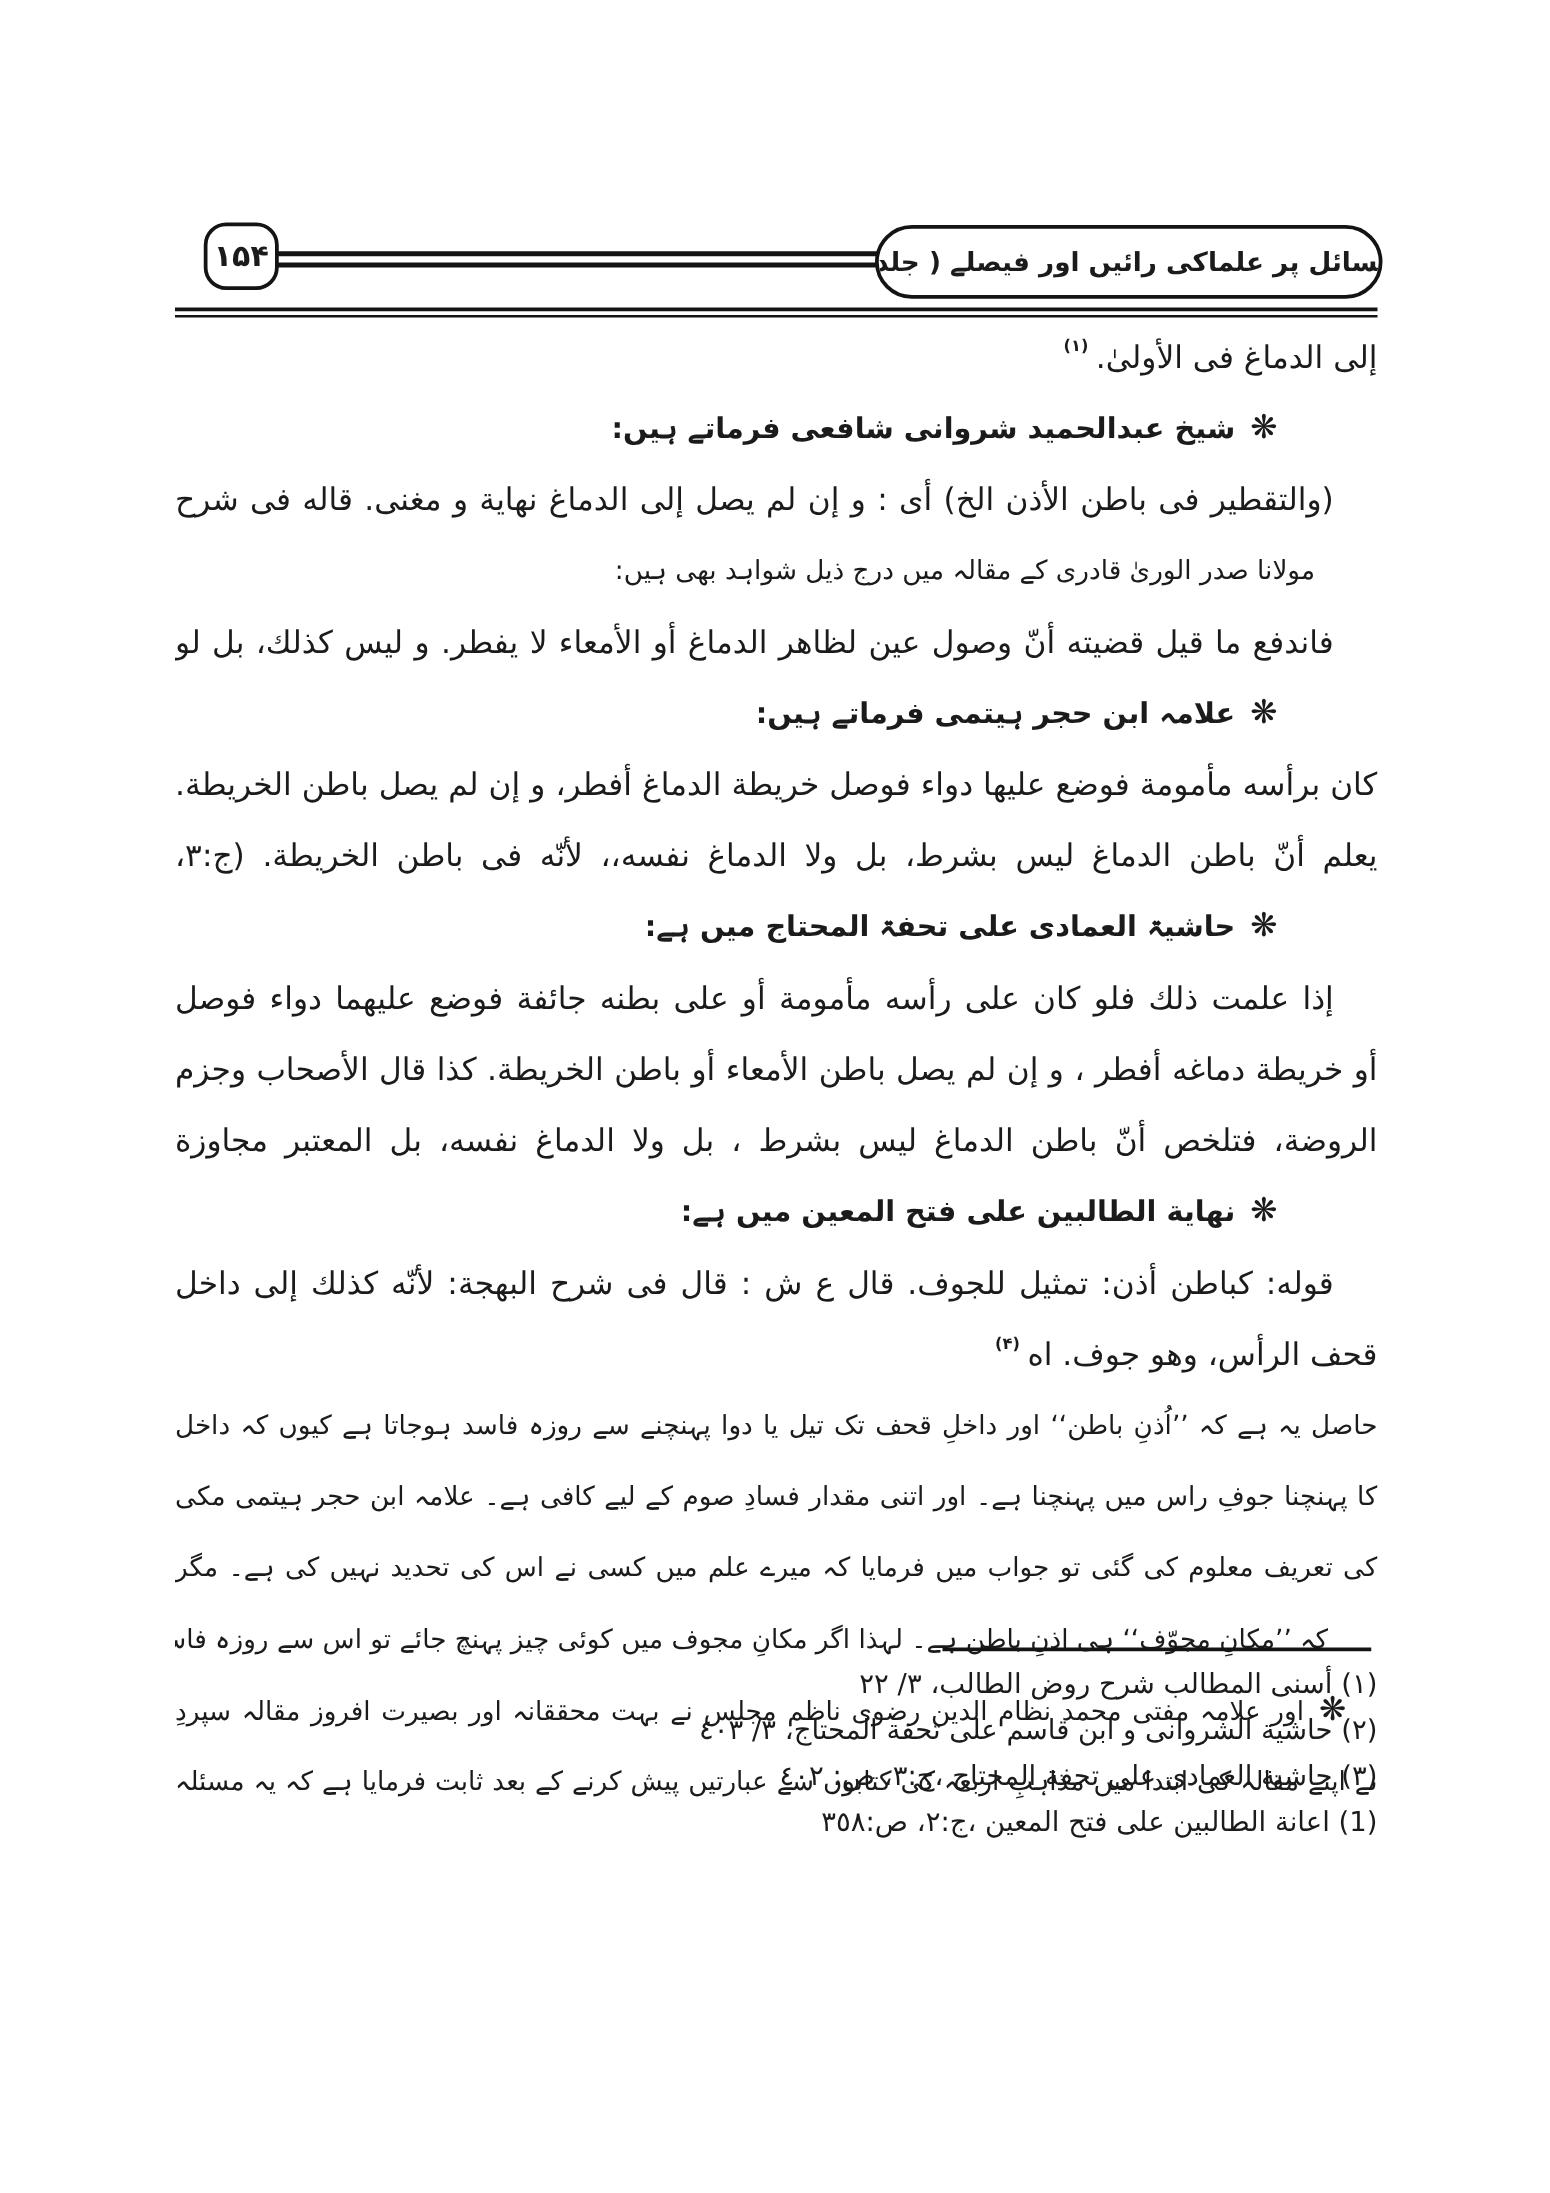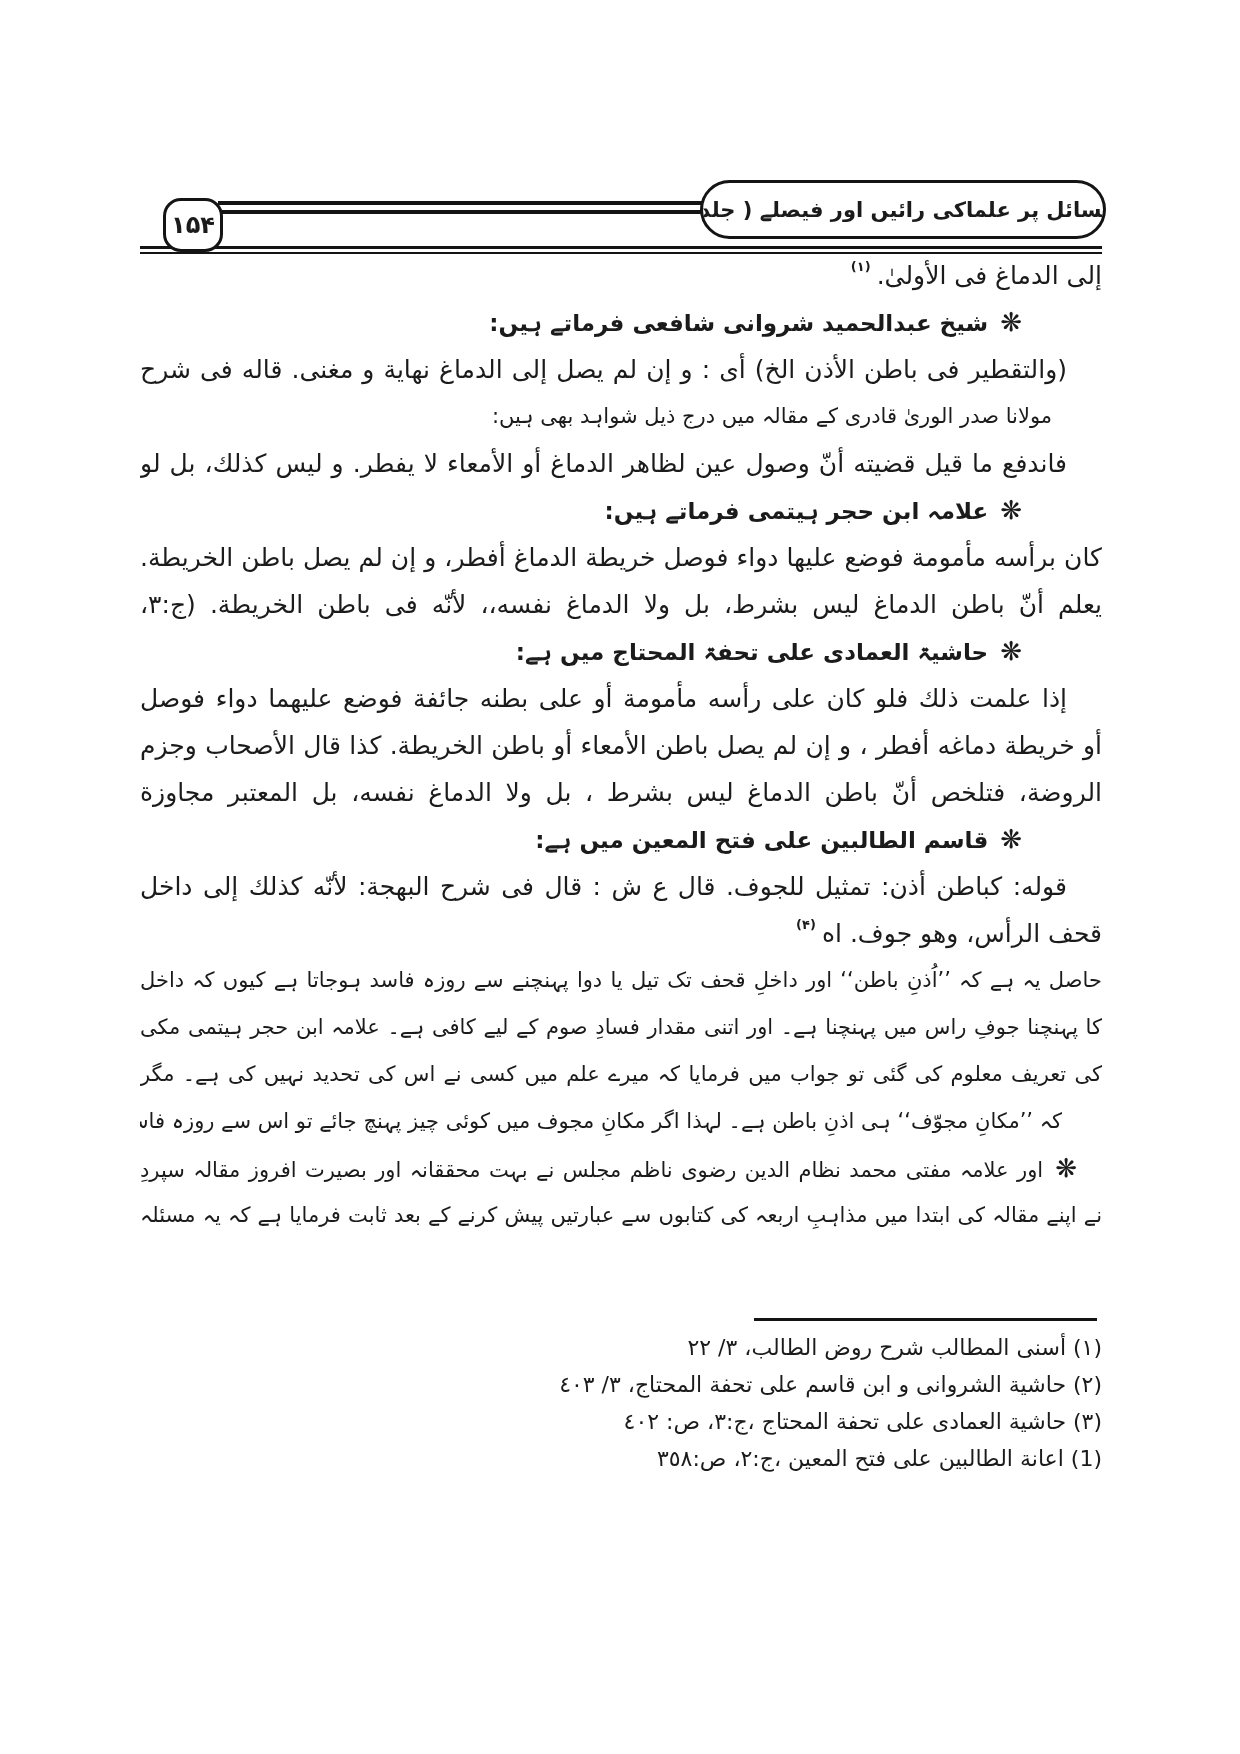--- a/index.html
+++ b/index.html
@@ -2,21 +2,21 @@
 <html lang="ur" dir="rtl"><head>
 <meta charset="utf-8">
 <style>
   html,body{margin:0;padding:0;background:#ffffff;}
   .page{
     position:relative;width:1240px;height:1754px;background:#ffffff;
     color:#1b1b1b;font-family:"DejaVu Sans",sans-serif;overflow:hidden;direction:rtl;
   }
   
   .pagenum-badge{
-    position:absolute;left:163px;top:198px;width:60px;height:54px;
+    position:absolute;left:163px;top:178px;width:60px;height:54px;
     border:3px solid #141414;border-radius:18px;box-sizing:border-box;
     display:flex;align-items:center;justify-content:center;
     font-size:24px;font-weight:bold;background:#fff;z-index:2;
   }
   .title-badge{
     position:absolute;left:700px;top:180px;width:406px;height:59px;
     border:3px solid #141414;border-radius:30px;box-sizing:border-box;
     display:flex;align-items:center;justify-content:center;
     font-size:21px;font-weight:bold;background:#fff;z-index:2;
     white-space:nowrap;overflow:hidden;
@@ -28,21 +28,21 @@
   .hdr-rule{
     position:absolute;left:140px;top:246px;width:962px;height:8px;
     border-top:3px solid #141414;border-bottom:2px solid #141414;box-sizing:border-box;
   }
   
   .content{
     position:absolute;left:140px;top:252px;width:962px;direction:rtl;
   }
   .line{
     height:47px;line-height:47px;font-size:25px;
-    overflow:hidden;white-space:nowrap;text-align:right;box-sizing:border-box;
+    overflow:hidden;white-space:nowrap;text-align:right;box-sizing:border-box;margin-top:10px;
   }
   .justify{
     text-align:justify;text-align-last:justify;white-space:normal;
   }
   .urdu{font-size:21px;padding-right:40px;}
   .urdu.justify{padding-right:0;}
   .heading{
     font-weight:bold;font-size:23px;padding-right:80px;white-space:nowrap;
     text-align:left;text-align-last:right;
   }
@@ -103,21 +103,21 @@
     <div class="line justify"><span>يعلم أنّ باطن الدماغ ليس بشرط، بل ولا الدماغ نفسه،، لأنّه فى باطن الخريطة. (ج:٣، ص:٤٠٣)</span></div>
 
     <div class="line heading"><span class="bullet">❋</span><span>حاشیۃ العمادی علی تحفۃ المحتاج میں ہے:</span></div>
 
     <div class="line justify indent"><span>إذا علمت ذلك فلو كان على رأسه مأمومة أو على بطنه جائفة فوضع عليهما دواء فوصل جوفه</span></div>
 
     <div class="line justify"><span>أو خريطة دماغه أفطر ، و إن لم يصل باطن الأمعاء أو باطن الخريطة. كذا قال الأصحاب وجزم به فى</span></div>
 
     <div class="line justify"><span>الروضة، فتلخص أنّ باطن الدماغ ليس بشرط ، بل ولا الدماغ نفسه، بل المعتبر مجاوزة القحف.</span></div>
 
-    <div class="line heading"><span class="bullet">❋</span><span>قاسم الطالبین علی فتح المعین میں ہے:</span></div>
+    <div class="line heading"><span class="bullet">❋</span><span>نهاية الطالبین علی فتح المعین میں ہے:</span></div>
 
     <div class="line justify indent"><span>قوله: كباطن أذن: تمثيل للجوف. قال ع ش : قال فى شرح البهجة: لأنّه كذلك إلى داخل</span></div>
 
     <div class="line"><span>قحف الرأس، وهو جوف. اه</span><sup class="fnmark">(۴)</sup></div>
 
     <div class="line urdu justify indent"><span>حاصل یہ ہے کہ ’’اُذنِ باطن‘‘ اور داخلِ قحف تک تیل یا دوا پہنچنے سے روزہ فاسد ہوجاتا ہے کیوں کہ داخل قحف میں کسی شے</span></div>
 
     <div class="line urdu justify"><span>کا پہنچنا جوفِ راس میں پہنچنا ہے۔ اور اتنی مقدار فسادِ صوم کے لیے کافی ہے۔ علامہ ابن حجر ہیتمی مکی علیہ الرحمہ سے ’’اُذُنِ باطن‘‘</span></div>
 
     <div class="line urdu justify"><span>کی تعریف معلوم کی گئی تو جواب میں فرمایا کہ میرے علم میں کسی نے اس کی تحدید نہیں کی ہے۔ مگر کلام فقہا سے یہ مستفاد ہوتا ہے</span></div>

